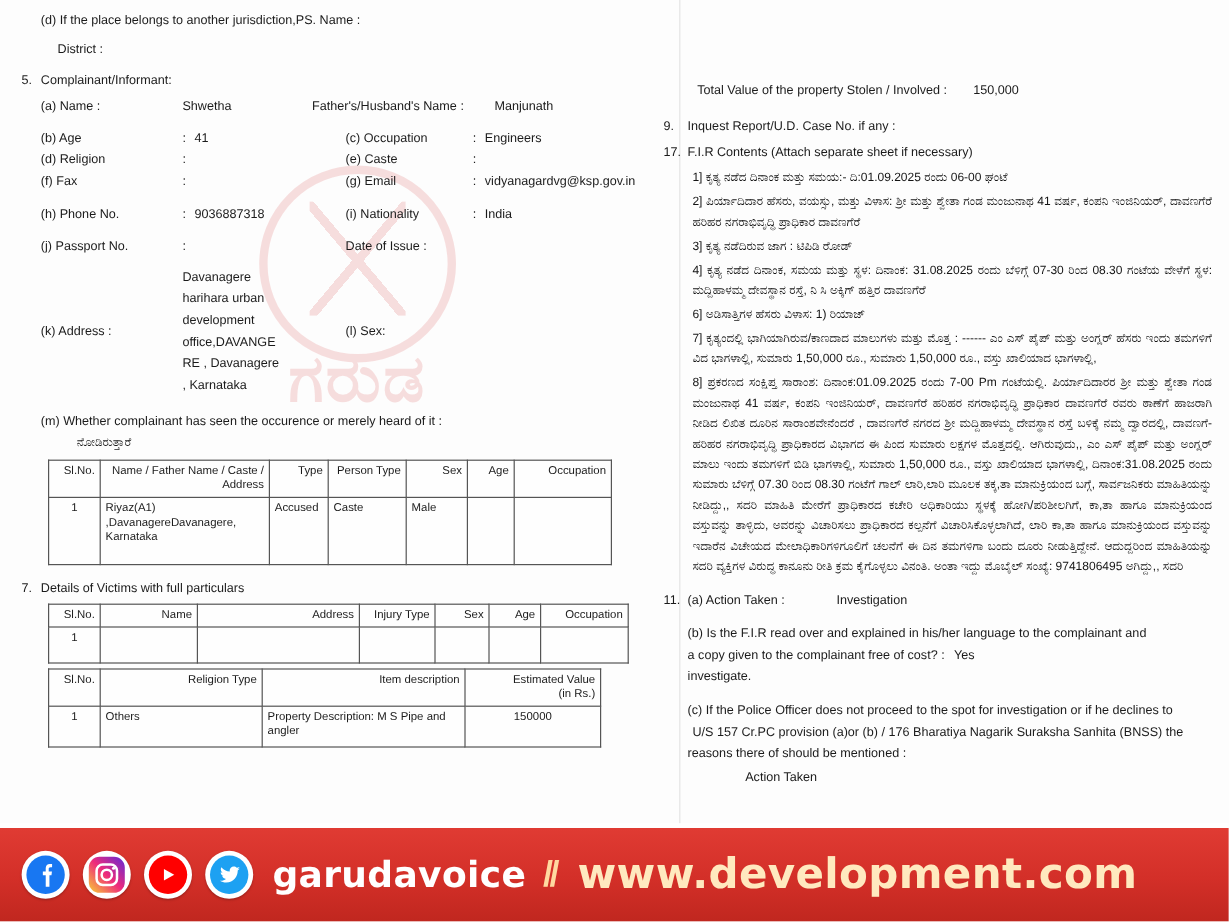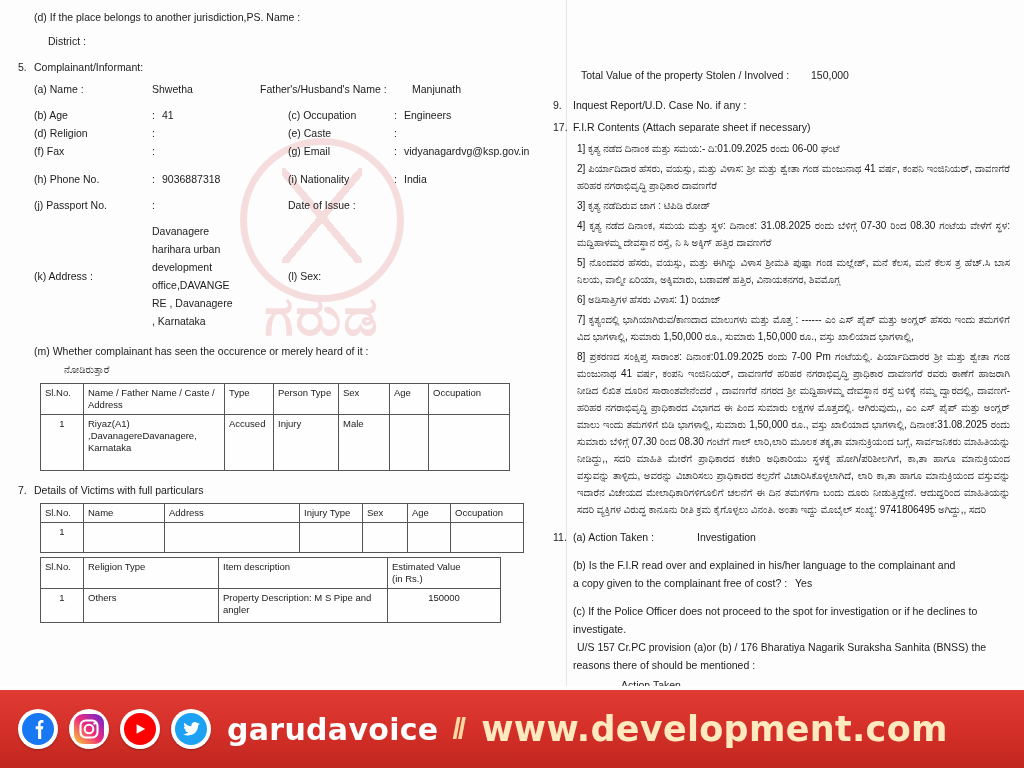--- a/index.html
+++ b/index.html
@@ -11,21 +11,21 @@
     overflow:hidden;
     position:relative;
   }
   .page{
     position:absolute;inset:0;
     width:1024px;height:768px;
   }
   
   .watermark{
     position:absolute;
-    left:162px;top:120px;
+    left:138px;top:120px;
     width:320px;height:260px;
     opacity:.16;
     pointer-events:none;
     z-index:0;
   }
   .wm-ring{
     position:absolute;left:50%;top:18px;transform:translateX(-50%);
     width:150px;height:150px;border-radius:50%;
     border:7px solid #d64040;
   }
@@ -80,21 +80,21 @@
     margin:4px 0 0 22px;
     background:rgba(255,255,255,0.55);
   }
   table.doc th, table.doc td{
     border:1px solid #555;
     padding:3px 4px;
     vertical-align:top;
     font-weight:normal;
     line-height:12px;
   }
-  table.doc th{text-align:left;font-size:9.5px;}
+  table.doc th{text-align:right;font-size:9.5px;}
   .t-center{text-align:center;}
   .kn{font-size:10px;line-height:16.5px;}
   .right-kn{
     font-size:10px;line-height:17px;text-align:justify;
     color:#141414;
   }
   .right-kn p{margin:0 0 3px 0;}
   
   .banner{
     position:absolute;left:0;bottom:0;width:1024px;height:78px;
@@ -227,21 +227,21 @@
           <th style="width:42px">Sex</th>
           <th style="width:30px">Age</th>
           <th style="width:72px">Occupation</th>
         </tr>
       </thead>
       <tbody>
         <tr style="height:56px">
           <td class="t-center">1</td>
           <td>Riyaz(A1) ,DavanagereDavanagere, Karnataka</td>
           <td>Accused</td>
-          <td>Injury</td>
+          <td>Caste</td>
           <td>Male</td>
           <td></td>
           <td></td>
         </tr>
       </tbody>
     </table>
 
     <div class="sec" style="margin-top:10px">
       <span class="num">7.</span><span>Details of Victims with full particulars</span>
     </div>
@@ -309,40 +309,39 @@
 
     <div class="sec" style="margin-top:4px">
       <span class="num" style="width:20px">17.</span><span>F.I.R Contents (Attach separate sheet if necessary)</span>
     </div>
 
     <div class="right-kn" style="margin-top:4px;padding-left:24px">
       <p>1] ಕೃತ್ಯ ನಡೆದ ದಿನಾಂಕ ಮತ್ತು ಸಮಯ:- ದಿ:01.09.2025 ರಂದು 06-00 ಘಂಟೆ</p>
       <p>2] ಪಿರ್ಯಾದಿದಾರ ಹೆಸರು, ವಯಸ್ಸು, ಮತ್ತು ವಿಳಾಸ: ಶ್ರೀ ಮತ್ತು ಶ್ವೇತಾ ಗಂಡ ಮಂಜುನಾಥ 41 ವರ್ಷ, ಕಂಪನಿ ಇಂಜಿನಿಯರ್, ದಾವಣಗೆರೆ ಹರಿಹರ ನಗರಾಭಿವೃದ್ಧಿ ಪ್ರಾಧಿಕಾರ ದಾವಣಗೆರೆ</p>
       <p>3] ಕೃತ್ಯ ನಡೆದಿರುವ ಜಾಗ : ಟಿಪಿಡಿ ರೋಡ್</p>
       <p>4] ಕೃತ್ಯ ನಡೆದ ದಿನಾಂಕ, ಸಮಯ ಮತ್ತು ಸ್ಥಳ: ದಿನಾಂಕ: 31.08.2025 ರಂದು ಬೆಳಿಗ್ಗೆ 07-30 ರಿಂದ 08.30 ಗಂಟೆಯ ವೇಳೆಗೆ ಸ್ಥಳ: ಮದ್ದಿಹಾಳಮ್ಮ ದೇವಸ್ಥಾನ ರಸ್ತೆ, ನಿ ಸಿ ಅಕ್ಕಿಗ್ ಹತ್ತಿರ ದಾವಣಗೆರೆ</p>
-      <p>5] ನೊಂದವರ ಹೆಸರು, ವಯಸ್ಸು, ಮತ್ತು ಈಗಿನ್ನು ವಿಳಾಸ ಶ್ರೀಮತಿ ಪುಷ್ಪಾ ಗಂಡ ಮಲ್ಲೇಶ್, ಮನೆ ಕೆಲಸ, ಮನೆ ಕೆಲಸ ತ್ರ ಹೆಚ್.ಸಿ ಬಾಸ ನಿಲಯ, ವಾಲ್ಮೀ ಏರಿಯಾ, ಅಕ್ಕಿಮಾರು, ಬಡಾವಣೆ ಹತ್ತಿರ, ವಿನಾಯಕನಗರ, ಶಿವಮೊಗ್ಗ</p>
       <p>6] ಅಡಿಸಾತ್ತಿಗಳ ಹೆಸರು ವಿಳಾಸ: 1) ರಿಯಾಜ್</p>
       <p>7] ಕೃತ್ಯಂದಲ್ಲಿ ಭಾಗಿಯಾಗಿರುವ/ಕಾಣದಾದ ಮಾಲುಗಳು ಮತ್ತು ಮೊತ್ತ : ------ ಎಂ ಎಸ್ ಪೈಪ್ ಮತ್ತು ಅಂಗ್ಲರ್ ಹೆಸರು ಇಂದು ತಮಗಳಿಗೆ ವಿದ ಭಾಗಳಾಲ್ಲಿ, ಸುಮಾರು 1,50,000 ರೂ., ಸುಮಾರು 1,50,000 ರೂ., ವಸ್ತು ಖಾಲಿಯಾದ ಭಾಗಳಾಲ್ಲಿ,</p>
       <p>8] ಪ್ರಕರಣದ ಸಂಕ್ಷಿಪ್ತ ಸಾರಾಂಶ: ದಿನಾಂಕ:01.09.2025 ರಂದು 7-00 Pm ಗಂಟೆಯಲ್ಲಿ. ಪಿರ್ಯಾದಿದಾರರ ಶ್ರೀ ಮತ್ತು ಶ್ವೇತಾ ಗಂಡ ಮಂಜುನಾಥ 41 ವರ್ಷ, ಕಂಪನಿ ಇಂಜಿನಿಯರ್, ದಾವಣಗೆರೆ ಹರಿಹರ ನಗರಾಭಿವೃದ್ಧಿ ಪ್ರಾಧಿಕಾರ ದಾವಣಗೆರೆ ರವರು ಠಾಣೆಗೆ ಹಾಜರಾಗಿ ನೀಡಿದ ಲಿಖಿತ ದೂರಿನ ಸಾರಾಂಶವೇನೆಂದರೆ , ದಾವಣಗೆರೆ ನಗರದ ಶ್ರೀ ಮದ್ದಿಹಾಳಮ್ಮ ದೇವಸ್ಥಾನ ರಸ್ತೆ ಬಳಿಕ್ಕೆ ನಮ್ಮ ದ್ವಾರದಲ್ಲಿ, ದಾವಣಗೆ-ಹರಿಹರ ನಗರಾಭಿವೃದ್ಧಿ ಪ್ರಾಧಿಕಾರದ ವಿಭಾಗದ ಈ ಪಿಂದ ಸುಮಾರು ಲಕ್ಷಗಳ ಮೊತ್ತದಲ್ಲಿ. ಆಗಿರುವುದು,, ಎಂ ಎಸ್ ಪೈಪ್ ಮತ್ತು ಅಂಗ್ಲರ್ ಮಾಲು ಇಂದು ತಮಗಳಿಗೆ ಬಿಡಿ ಭಾಗಳಾಲ್ಲಿ, ಸುಮಾರು 1,50,000 ರೂ., ವಸ್ತು ಖಾಲಿಯಾದ ಭಾಗಳಾಲ್ಲಿ, ದಿನಾಂಕ:31.08.2025 ರಂದು ಸುಮಾರು ಬೆಳಿಗ್ಗೆ 07.30 ರಿಂದ 08.30 ಗಂಟೆಗೆ ಗಾಲ್ ಲಾರಿ,ಲಾರಿ ಮೂಲಕ ತಕ್ಕ,ತಾ ಮಾನುಕ್ರಿಯಂದ ಬಗ್ಗೆ, ಸಾರ್ವಜನಿಕರು ಮಾಹಿತಿಯನ್ನು ನೀಡಿದ್ದು,, ಸದರಿ ಮಾಹಿತಿ ಮೇರೆಗೆ ಪ್ರಾಧಿಕಾರದ ಕಚೇರಿ ಅಧಿಕಾರಿಯು ಸ್ಥಳಕ್ಕೆ ಹೋಗಿ/ಪರಿಶೀಲಗಿಗೆ, ಕಾ,ತಾ ಹಾಗೂ ಮಾನುಕ್ರಿಯಂದ ವಸ್ತುವನ್ನು ತಾಳ್ಳಿದು, ಅವರನ್ನು ವಿಚಾರಿಸಲು ಪ್ರಾಧಿಕಾರದ ಕಲ್ಪನೆಗೆ ವಿಚಾರಿಸಿಕೊಳ್ಳಲಾಗಿದೆ, ಲಾರಿ ಕಾ,ತಾ ಹಾಗೂ ಮಾನುಕ್ರಿಯಂದ ವಸ್ತುವನ್ನು ಇದಾರೆನ ವಿಚೇಯದ ಮೇಲಾಧಿಕಾರಿಗಳಿಗೂಲಿಗೆ ಚಲನೆಗೆ ಈ ದಿನ ತಮಗಳಿಗಾ ಬಂದು ದೂರು ನೀಡುತ್ತಿದ್ದೇನೆ. ಆದುದ್ದರಿಂದ ಮಾಹಿತಿಯನ್ನು ಸದರಿ ವ್ಯಕ್ತಿಗಳ ವಿರುದ್ಧ ಕಾನೂನು ರೀತಿ ಕ್ರಮ ಕೈಗೊಳ್ಳಲು ವಿನಂತಿ. ಅಂತಾ ಇದ್ದು ಮೊಬೈಲ್ ಸಂಖ್ಯೆ: 9741806495 ಅಗಿದ್ದು,, ಸದರಿ</p>
     </div>
 
     <div class="frow" style="margin-top:10px">
       <span class="f-v" style="width:20px">11.</span>
       <span class="f-v" style="width:124px">(a) Action Taken :</span>
       <span class="f-v">Investigation</span>
     </div>
 
     <div class="ln" style="margin-top:10px;padding-left:20px">(b) Is the F.I.R read over and explained in his/her language to the complainant and</div>
     <div class="frow" style="padding-left:20px">
       <span class="f-v" style="width:222px">a copy given to the complainant free of cost? :</span>
       <span class="f-v">Yes</span>
     </div>
 
+    <div class="ln" style="padding-left:20px">investigate.</div>
     <div class="ln" style="margin-top:10px;padding-left:20px">(c) If the Police Officer does not proceed to the spot for investigation or if he declines to</div>
-    <div class="ln" style="padding-left:20px">investigate.</div>
     <div class="ln" style="padding-left:24px">U/S 157 Cr.PC provision (a)or (b) / 176 Bharatiya Nagarik Suraksha Sanhita (BNSS) the</div>
     <div class="ln" style="padding-left:20px">reasons there of should be mentioned :</div>
     <div class="ln" style="padding-left:68px;margin-top:2px">Action Taken</div>
 
   </div>
 
   <div class="banner-top-edge"></div>
   <div class="banner">
     <div class="socials">
 

